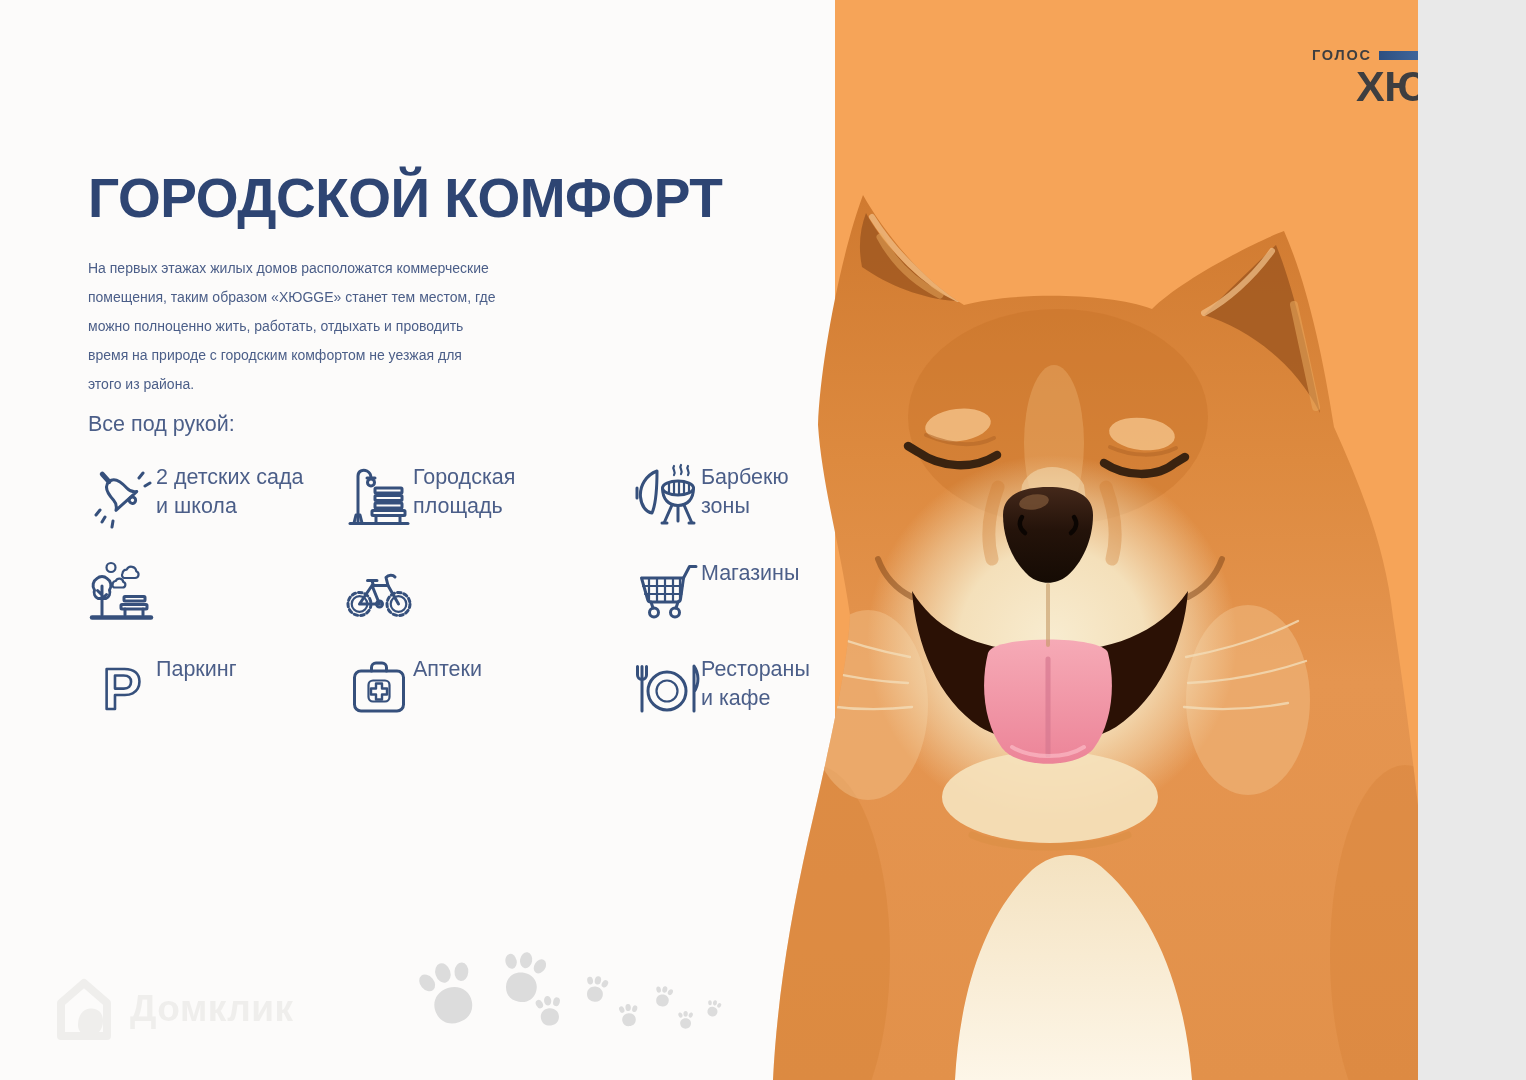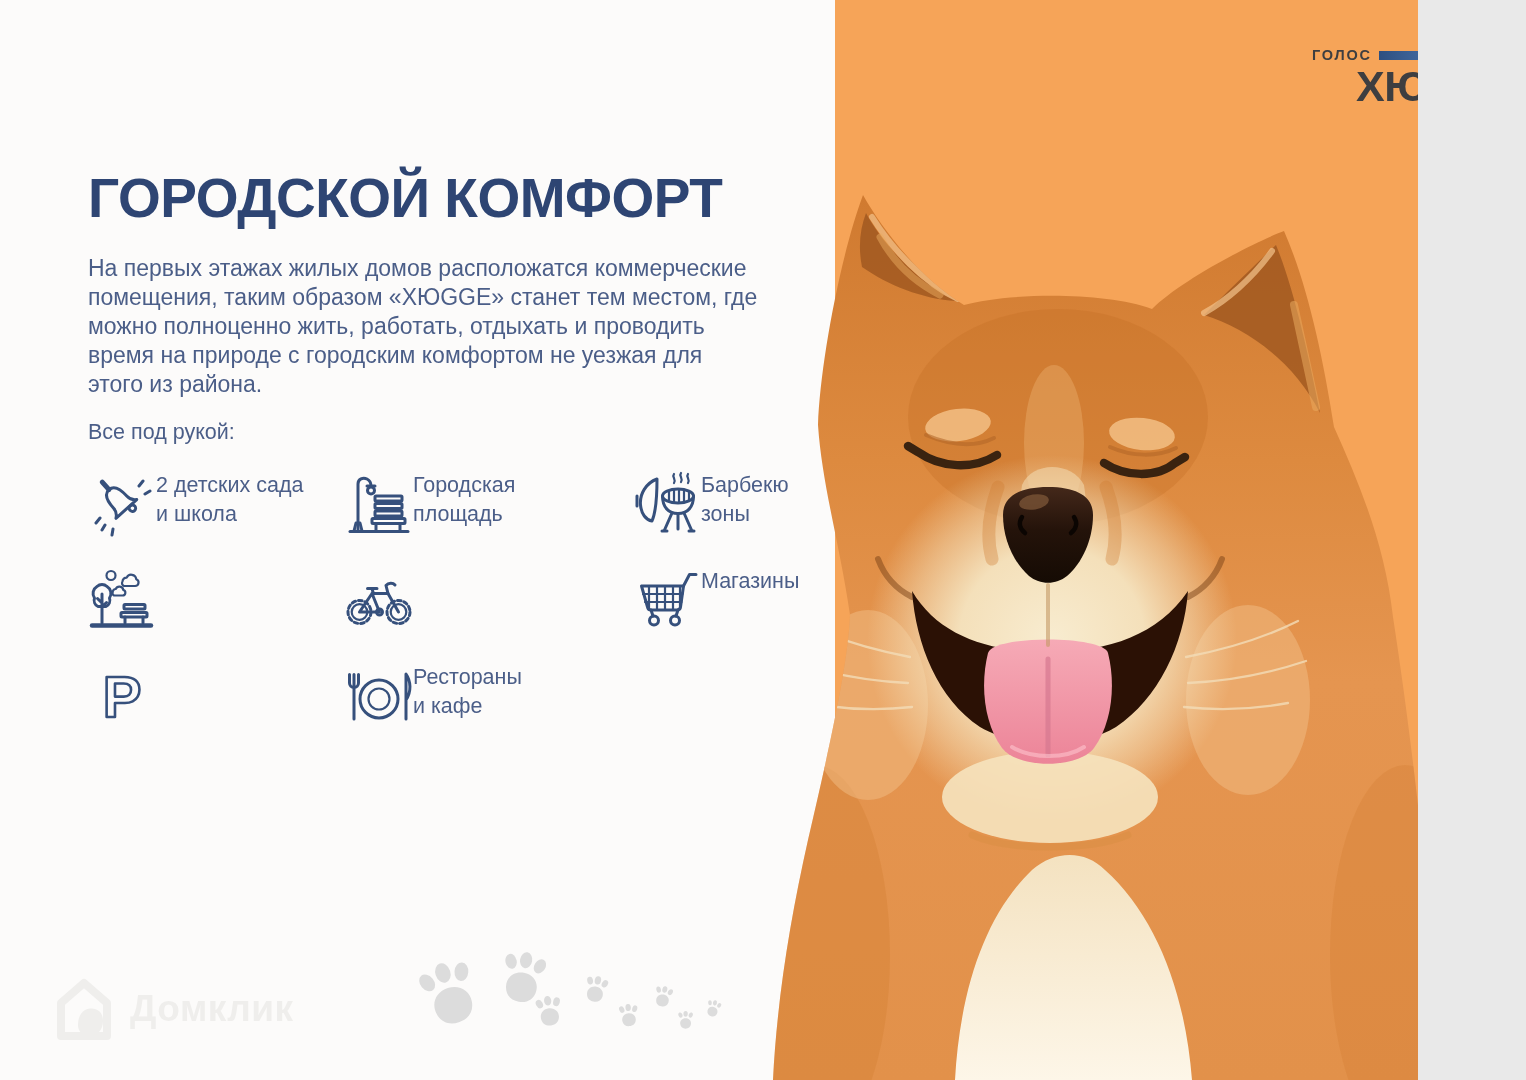--- a/index.html
+++ b/index.html
@@ -9,22 +9,22 @@
   .dog{position:absolute;left:760px;top:185px;width:700px;height:895px;}
   
   .logo{position:absolute;left:1312px;top:47px;color:#3e3e40;}
   .logo-top{display:flex;align-items:center;gap:7px;}
   .logo-word{font-size:14.5px;font-weight:700;letter-spacing:1.8px;}
   .logo-bar{display:inline-block;width:86px;height:9px;background:linear-gradient(90deg,#2e4f80,#5480ba);}
   .logo-main{font-size:43px;font-weight:700;line-height:1;letter-spacing:-0.5px;margin-top:2px;margin-left:44px;}
   
   .content{position:absolute;left:88px;top:168px;width:700px;color:#4b5e88;}
   h1.title{margin:0;font-size:55px;font-weight:800;letter-spacing:-0.5px;color:#2e4573;line-height:1.1;}
-  .desc{margin:25px 0 0 0;font-size:23px;line-height:29px;white-space:pre-line;}
-  .list-intro{margin:19px 0 0 0;font-size:21.5px;line-height:29px;}
+  .desc{margin:25px 0 0 0;font-size:14px;line-height:29px;white-space:pre-line;}
+  .list-intro{margin:11px 0 0 0;font-size:21.5px;line-height:29px;}
   .grid{margin-top:14px;display:grid;grid-template-columns:257px 288px 1fr;grid-row-gap:18px;}
   .cell{display:flex;flex-direction:row;}
   .icon-box{height:78px;display:flex;align-items:flex-end;}
   .amenity-label{margin-top:10px;font-size:21.5px;line-height:29px;white-space:pre-line;color:#4b5e88;}
   
   .ic{stroke:#36507c;fill:none;stroke-width:3;stroke-linecap:round;stroke-linejoin:round;}
   .ic *{vector-effect:none;}
   .ic text{stroke-width:2.6;font-weight:700;font-family:"Liberation Sans","DejaVu Sans",sans-serif;fill:none;}
   .thin{stroke-width:2.2;}
   
@@ -245,22 +245,34 @@
         </div>
         <div class="amenity-label">Магазины</div>
       </div>
 
       <div class="cell">
         <div class="icon-box">
           <svg class="ic" viewBox="0 0 68 68" width="68" height="68">
             <text x="34" y="54" text-anchor="middle" font-size="58">P</text>
           </svg>
         </div>
-      </div>
-
+        <div class="amenity-label">Паркинг</div>
+      </div>
+
+      <div class="cell">
+        <div class="icon-box">
+          <svg class="ic" viewBox="0 0 68 68" width="68" height="68">
+            <path d="M26.5 16 V12.5 A4.5 4.5 0 0 1 31 8 h6 A4.5 4.5 0 0 1 41.5 12.5 V16"></path>
+            <rect x="9.5" y="16" width="49" height="40" rx="6.5"></rect>
+            <rect class="thin" x="23.5" y="25.5" width="21" height="21" rx="4.5"></rect>
+            <path d="M31 28.5 h6 v5 h5 v6 h-5 v5 h-6 v-5 h-5 v-6 h5 Z" stroke-width="2.4"></path>
+          </svg>
+        </div>
+        <div class="amenity-label">Аптеки</div>
+      </div>
 
       <div class="cell">
         <div class="icon-box">
           <svg class="ic" viewBox="0 0 68 68" width="68" height="68">
             <circle cx="34" cy="36" r="19"></circle>
             <circle class="thin" cx="34" cy="36" r="10.5"></circle>
             <path d="M4.5 11.5 V20 a4.5 4.5 0 0 0 9 0 V11.5 M9 11.5 V56"></path>
             <path d="M61 56 V11 C66 18 66.5 29 61 37"></path>
           </svg>
         </div>

